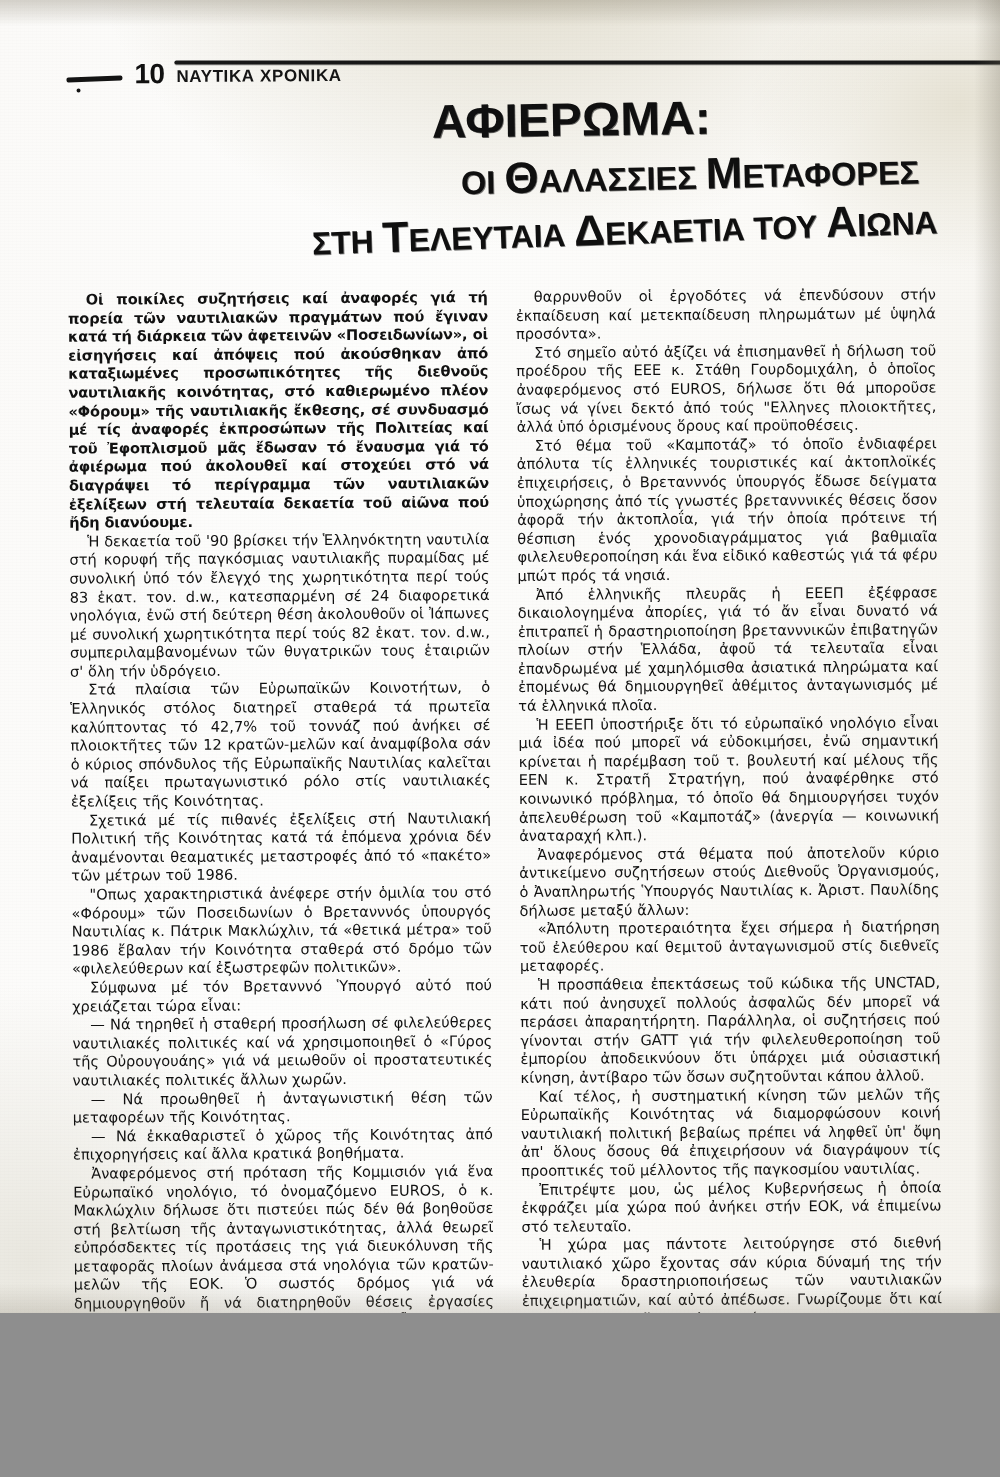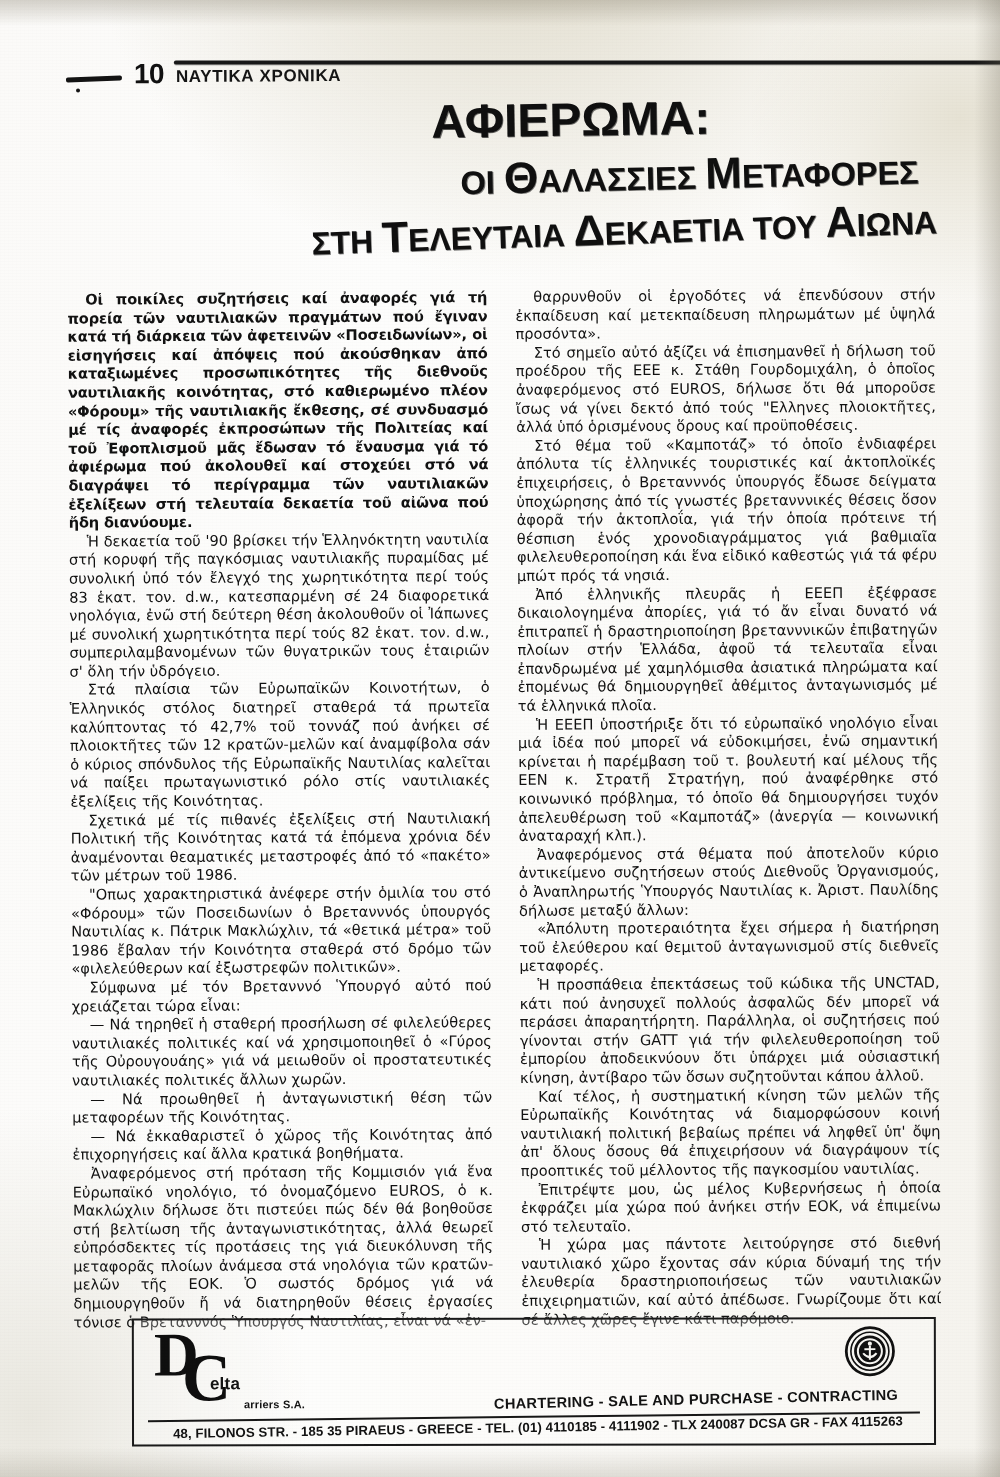--- a/index.html
+++ b/index.html
@@ -6,21 +6,21 @@
     margin: 0;
     padding: 0;
     background: #8e8e8e;
   }
   body {
     font-family: "DejaVu Sans", sans-serif;
   }
   #page {
     position: relative;
     width: 1000px;
-    height: 1477px;
+    height: 1313px;
     overflow: hidden;
     background: #eab308;
   }
   
   #paper {
     position: absolute;
     inset: 0;
     background:
       radial-gradient(ellipse 70% 40% at 52% -6%, #ded9c8 0%, rgba(222,217,200,0.0) 62%),
       radial-gradient(ellipse 30% 18% at 96% 8%, #e6e2d4 0%, rgba(230,226,212,0) 70%),

